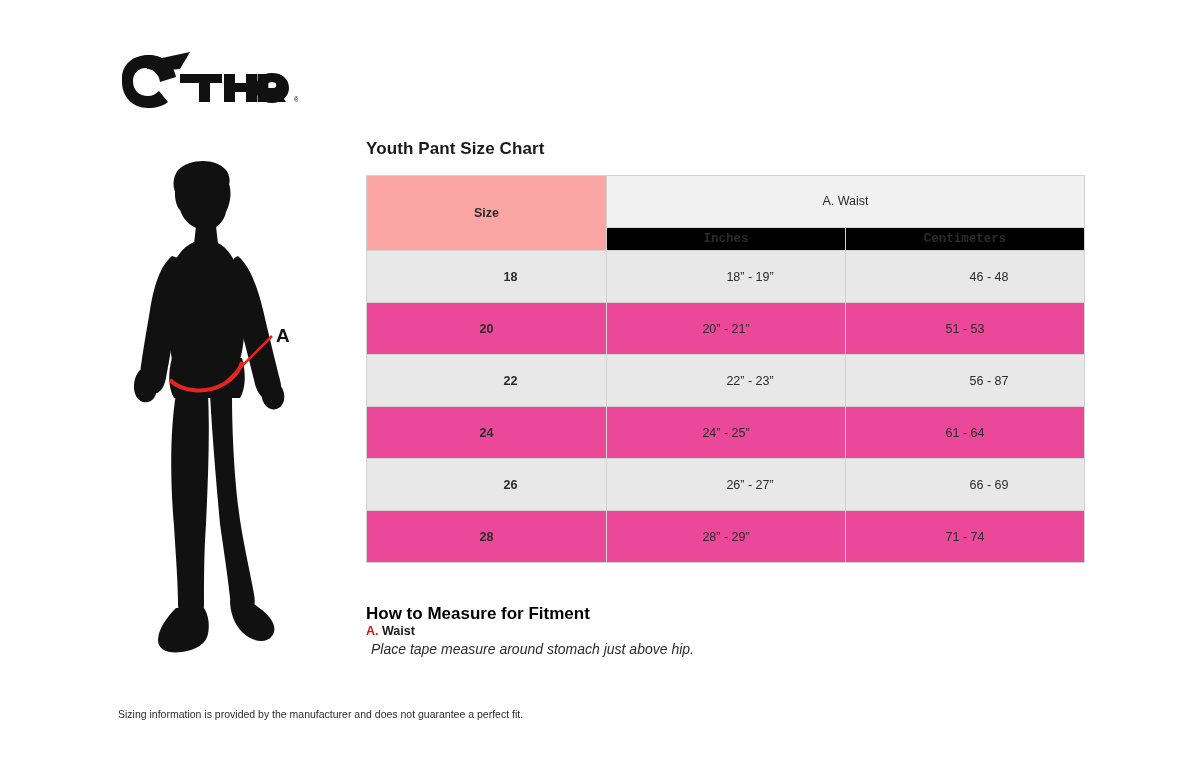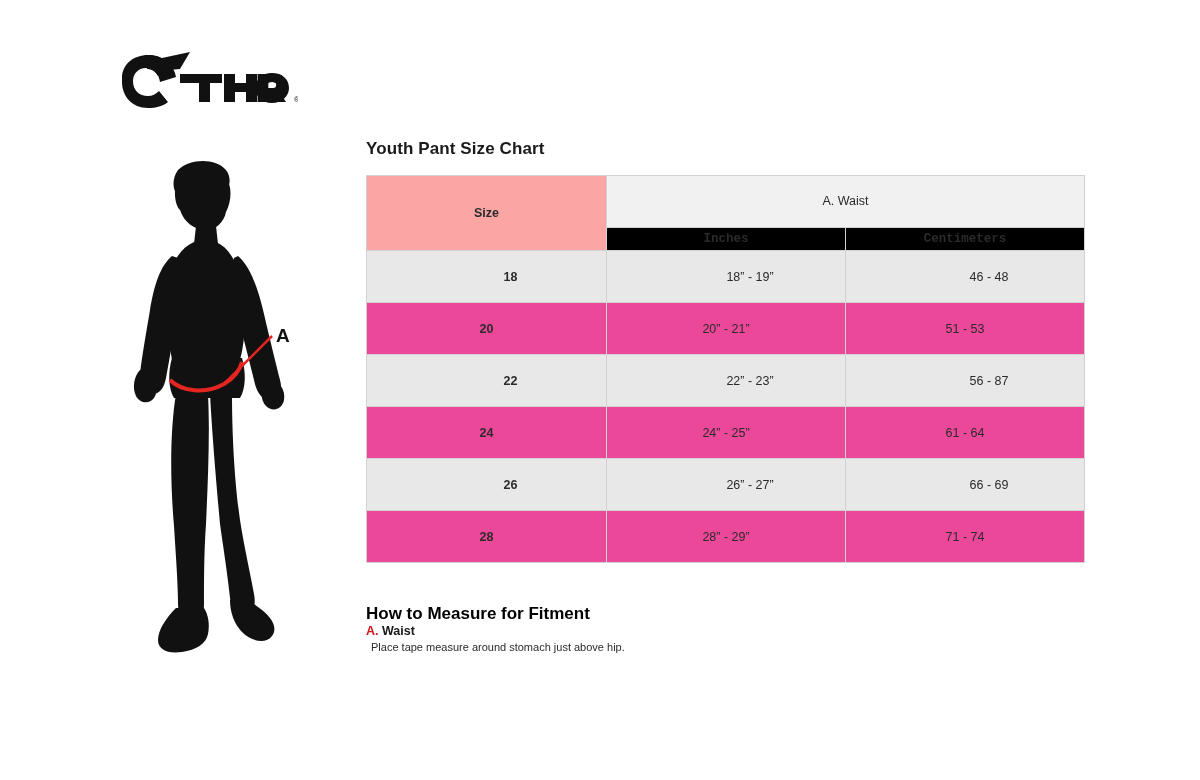--- a/index.html
+++ b/index.html
@@ -119,23 +119,24 @@
     top: 624px;
     font-size: 12.5px;
     font-weight: bold;
     color: #1a1a1a;
   }
   .measure-item .letter { color: #d0121a; }
   .measure-desc {
     position: absolute;
     left: 371px;
     top: 641px;
-    font-size: 11px;
+    font-size: 14px;
     color: #2b2b2b;
     font-weight: normal;
+    font-style: italic;
   }
 
   
   .footer {
     position: absolute;
     left: 118px;
     top: 706px;
     font-size: 10.5px;
     line-height: 17px;
     color: #2b2b2b;
@@ -256,13 +257,14 @@
 </div>
 
 <div class="measure-title">How to Measure for Fitment</div>
 <div class="measure-item">
   <span class="letter">A.</span>
   <span>Waist</span>
 </div>
 <div class="measure-desc">Place tape measure around stomach just above hip.</div>
 
 <div class="footer">
+  <div>Sizing information is provided by the manufacturer and does not guarantee a perfect fit.</div>
 </div>
 
 </body></html>

